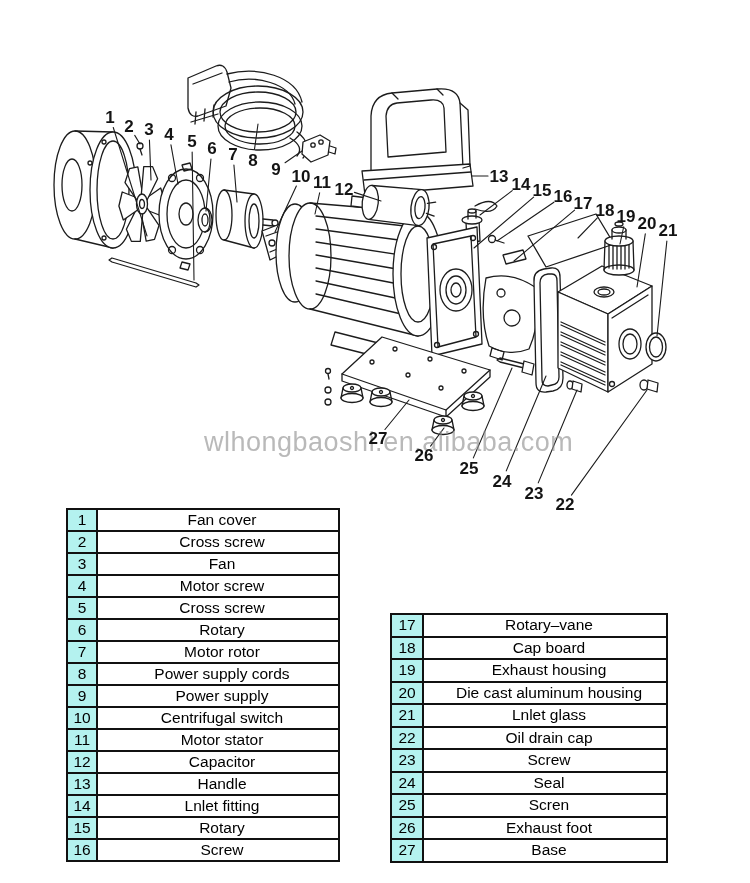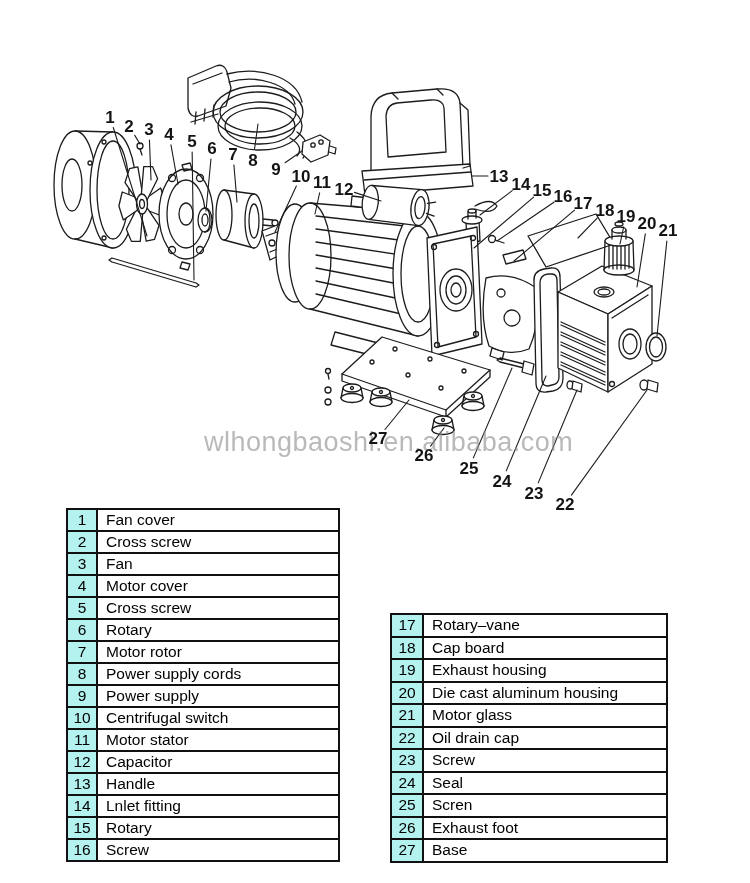--- a/index.html
+++ b/index.html
@@ -9,21 +9,21 @@
   #art{position:absolute;left:0;top:0;}
   .callout{position:absolute;transform:translate(-50%,-50%);
            font-size:17px;font-weight:700;color:#141414;line-height:1;
            font-family:"Liberation Sans",sans-serif;z-index:3;}
   .watermark{position:absolute;left:204px;top:427px;font-size:27px;
              color:#8f8f8f;opacity:0.62;letter-spacing:0.5px;white-space:nowrap;
              z-index:2;font-family:Liberation Sans, sans-serif;}
   table.parts{position:absolute;border-collapse:collapse;table-layout:fixed;
               font-family:"Liberation Sans",sans-serif;font-size:15.5px;color:#000;}
   table.parts td{border:2px solid var(--tbl-border,#111);white-space:nowrap;
-                 overflow:hidden;padding:0;}
+                 overflow:hidden;padding:0;text-align:center;}
   table.parts td.num{background:var(--num-bg,#b4f2ef);text-align:center;}
   table.parts td.name{padding-left:8px;background:#fff;}
   #table-left{left:66px;top:508px;}
   #table-left tr{height:22px;}
   #table-right{left:390px;top:613px;}
   #table-right tr{height:22.5px;}
   svg *{vector-effect:non-scaling-stroke;}
 </style>
 </head>
 <body>
@@ -353,21 +353,21 @@
         <tr>
           <td class="num">2</td>
           <td class="name">Cross screw</td>
         </tr>
         <tr>
           <td class="num">3</td>
           <td class="name">Fan</td>
         </tr>
         <tr>
           <td class="num">4</td>
-          <td class="name">Motor cover</td>
+          <td class="name">Motor screw</td>
         </tr>
         <tr>
           <td class="num">5</td>
           <td class="name">Cross screw</td>
         </tr>
         <tr>
           <td class="num">6</td>
           <td class="name">Rotary</td>
         </tr>
         <tr>
@@ -430,21 +430,21 @@
         <tr>
           <td class="num">19</td>
           <td class="name">Exhaust housing</td>
         </tr>
         <tr>
           <td class="num">20</td>
           <td class="name">Die cast aluminum housing</td>
         </tr>
         <tr>
           <td class="num">21</td>
-          <td class="name">Motor glass</td>
+          <td class="name">Lnlet glass</td>
         </tr>
         <tr>
           <td class="num">22</td>
           <td class="name">Oil drain cap</td>
         </tr>
         <tr>
           <td class="num">23</td>
           <td class="name">Screw</td>
         </tr>
         <tr>

